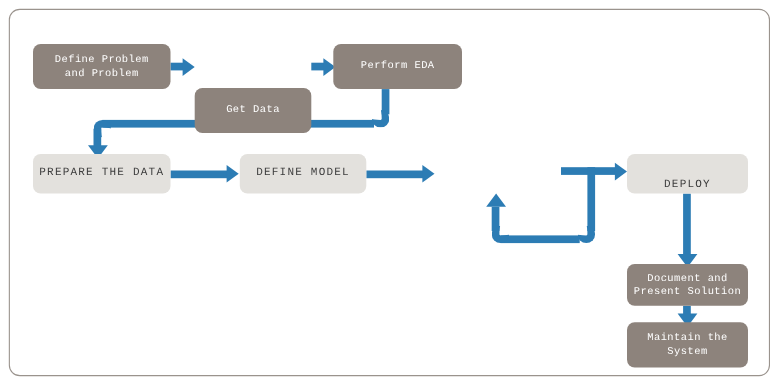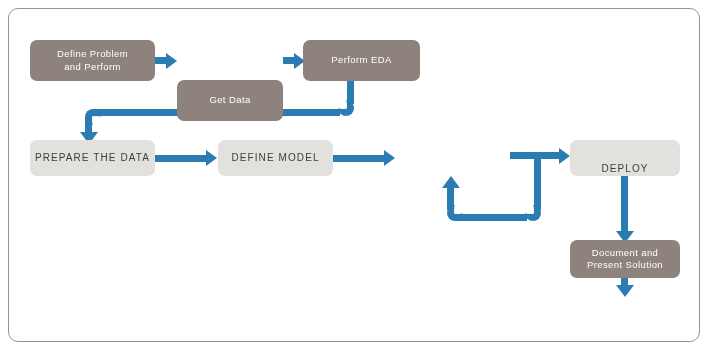--- a/index.html
+++ b/index.html
@@ -5,21 +5,21 @@
   html, body {
     margin: 0;
     padding: 0;
     background: #ffffff;
   }
   #canvas {
     position: relative;
     width: 710px;
     height: 353px;
     background: #ffffff;
-    font-family: Liberation Sans, sans-serif;
+    font-family: Liberation Mono, monospace;
     overflow: hidden;
   }
   #frame {
     position: absolute;
     left: 8px;
     top: 8px;
     width: 692px;
     height: 334px;
     border: 1px solid #9a938d;
     border-radius: 10px;
@@ -128,21 +128,21 @@
 
   <div class="seg seg-v" style="left:621px; top:176px; height:57px;"></div>
   <div class="arrow arrow-d" style="left:615.5px; top:231px;"></div>
 
   <div class="seg seg-v" style="left:621px; top:278px; height:10px;"></div>
   <div class="arrow arrow-d" style="left:615.5px; top:285px;"></div>
 
   <div class="node node-dark" style="left:30px; top:40px; width:125px; height:41px;">
     <div>
       <span>Define Problem</span>
-      <span>and Perform</span>
+      <span>and Problem</span>
     </div>
   </div>
 
   <div class="node node-dark" style="left:177px; top:40px; width:106px; height:41px;margin-top:40px;">
     <div>
       <span>Get Data</span>
     </div>
   </div>
 
   <div class="node node-light" style="left:30px; top:140px; width:125px; height:36px;">
@@ -170,13 +170,19 @@
     </div>
   </div>
 
   <div class="node node-dark" style="left:570px; top:240px; width:110px; height:38px;">
     <div>
       <span>Document and</span>
       <span>Present Solution</span>
     </div>
   </div>
 
+  <div class="node node-dark" style="left:570px; top:293px; width:110px; height:41px;">
+    <div>
+      <span>Maintain the</span>
+      <span>System</span>
+    </div>
+  </div>
 </div>
 
 </body></html>

